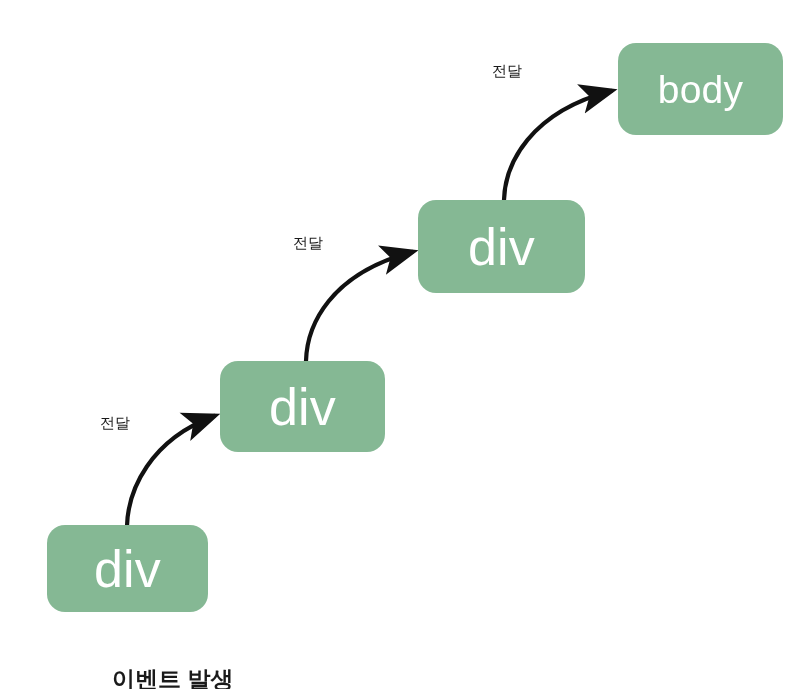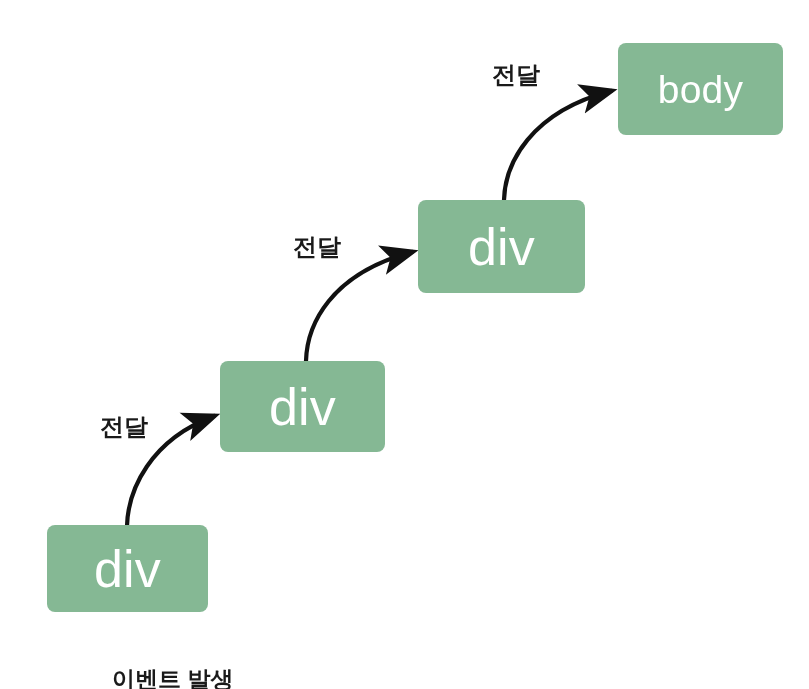--- a/index.html
+++ b/index.html
@@ -19,42 +19,42 @@
     position: absolute;
     left: 0;
     top: 0;
     width: 809px;
     height: 689px;
     pointer-events: none;
   }
   .node {
     position: absolute;
     background: #85b894;
-    border-radius: 8px;
+    border-radius: 18px;
     display: flex;
     align-items: center;
     justify-content: center;
     box-sizing: border-box;
   }
   .node-label {
     color: #ffffff;
     font-size: 52px;
     font-weight: 400;
     line-height: 1;
     letter-spacing: 0.2px;
     user-select: none;
   }
   .node-label.small {
     font-size: 39px;
   }
   .edge-label {
     position: absolute;
     color: #1a1a1a;
-    font-size: 24px;
-    font-weight: 700;
+    font-size: 15px;
+    font-weight: 400;
     line-height: 1;
     white-space: nowrap;
     user-select: none;
   }
   .caption {
     position: absolute;
     color: #1a1a1a;
     font-size: 23px;
     font-weight: 700;
     line-height: 1;

